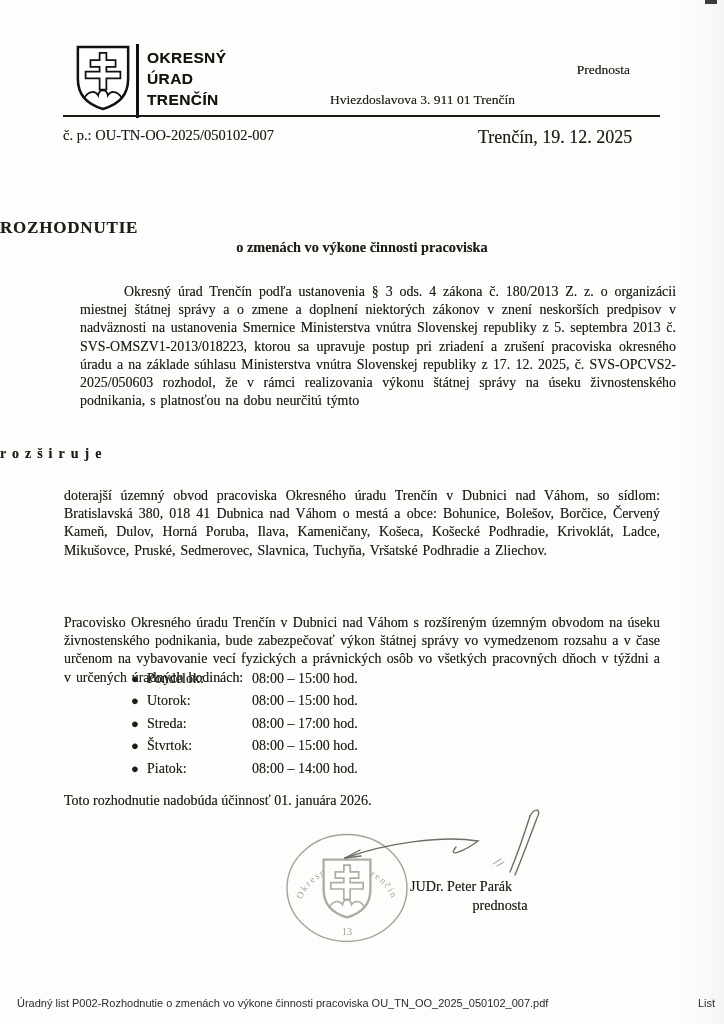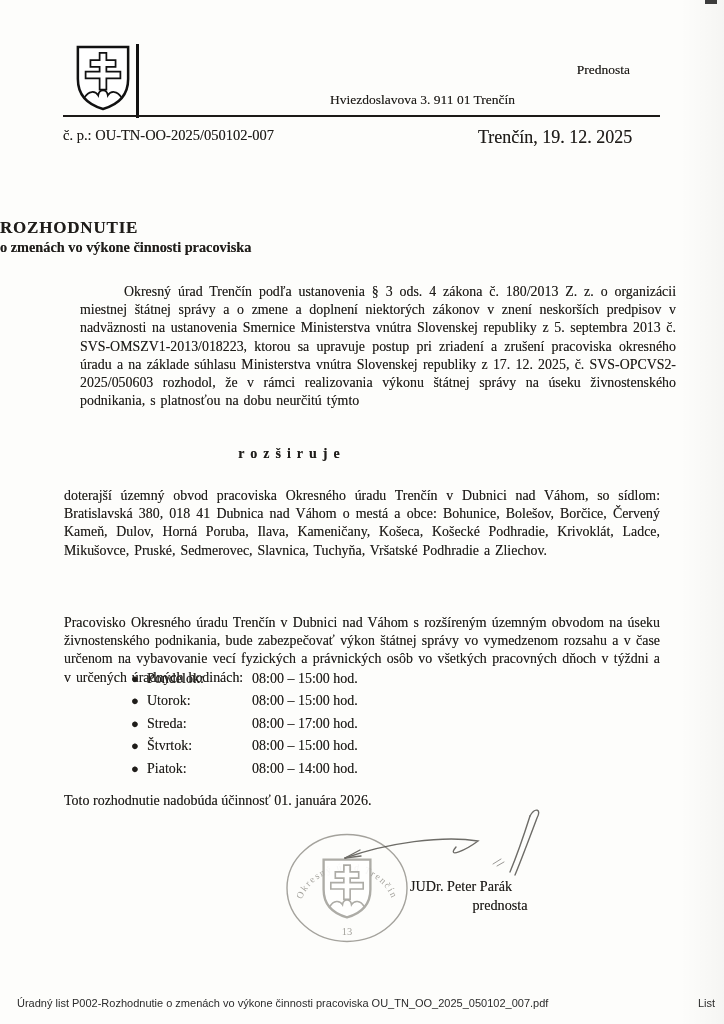--- a/index.html
+++ b/index.html
@@ -23,28 +23,28 @@
     font-weight:bold;font-size:15.5px;line-height:21px;letter-spacing:.4px;color:#151310;}
   .office-role{position:absolute;left:380px;top:62px;width:250px;text-align:right;font-size:13.5px;}
   .hq-address{position:absolute;left:330px;top:92px;width:300px;font-size:13.5px;}
   .head-rule{position:absolute;left:63px;top:115px;width:597px;height:2px;background:#1c1a17;}
   .ref-number{position:absolute;left:63px;top:127px;font-size:14.5px;}
   .place-date{position:absolute;left:478px;top:127px;font-size:18px;}
 
   
   .doc-title{position:absolute;left:0;top:218px;width:724px;
     font-weight:bold;font-size:17px;letter-spacing:.8px;}
-  .doc-subtitle{position:absolute;left:0;top:239px;width:724px;text-align:left;
+  .doc-subtitle{position:absolute;left:0;top:239px;width:724px;text-align:center;
     font-weight:bold;font-size:14.3px;}
 
   
   .para{position:absolute;left:64px;width:596px;font-size:13.9px;line-height:18.2px;
     text-align:justify;word-spacing:1.5px;}
   .p1{top:283px;text-indent:44px;margin-left:16px;}
-  .decision-word{position:absolute;left:0;top:446px;width:584px;text-align:center;
+  .decision-word{position:absolute;left:0;top:446px;width:584px;text-align:left;
     font-weight:bold;font-size:14px;letter-spacing:6px;}
   .p2{top:487px;}
   .p3{top:571px;margin-top:43px;}
 
   
   .schedule{position:absolute;left:131px;top:671px;font-size:14px;}
   .sched-row{display:flex;align-items:baseline;height:22.4px;}
   .sched-bullet{width:16px;font-size:13px;}
   .sched-day{width:105px;}
   .sched-time{width:160px;}
@@ -87,20 +87,25 @@
     </g>
   </defs>
 </svg>
 
 <div class="page">
 
   <svg class="logo-svg" width="58" height="68" viewBox="0 0 60 70">
       <use href="#coa"></use>
     </svg>
   <div class="logo-divider"></div>
+  <div class="org-name">
+    <div class="txt">OKRESNÝ</div>
+    <div class="txt">ÚRAD</div>
+    <div class="txt">TRENČÍN</div>
+  </div>
   <div class="office-role txt">Prednosta</div>
   <div class="hq-address txt">Hviezdoslavova 3. 911 01 Trenčín</div>
   <div class="head-rule"></div>
   <div class="ref-number txt">č. p.: OU-TN-OO-2025/050102-007</div>
   <div class="place-date txt">Trenčín, 19. 12. 2025</div>
 
   <div class="doc-title txt">ROZHODNUTIE</div>
   <div class="doc-subtitle txt">o zmenách vo výkone činnosti pracoviska</div>
 
   <div class="para p1 txt">Okresný úrad Trenčín podľa ustanovenia § 3 ods. 4 zákona č. 180/2013 Z. z. o organizácii miestnej štátnej správy a o zmene a doplnení niektorých zákonov v znení neskorších predpisov v nadväznosti na ustanovenia Smernice Ministerstva vnútra Slovenskej republiky z 5. septembra 2013 č. SVS-OMSZV1-2013/018223, ktorou sa upravuje postup pri zriadení a zrušení pracoviska okresného úradu a na základe súhlasu Ministerstva vnútra Slovenskej republiky z 17. 12. 2025, č. SVS-OPCVS2-2025/050603 rozhodol, že v rámci realizovania výkonu štátnej správy na úseku živnostenského podnikania, s platnosťou na dobu neurčitú týmto</div>

